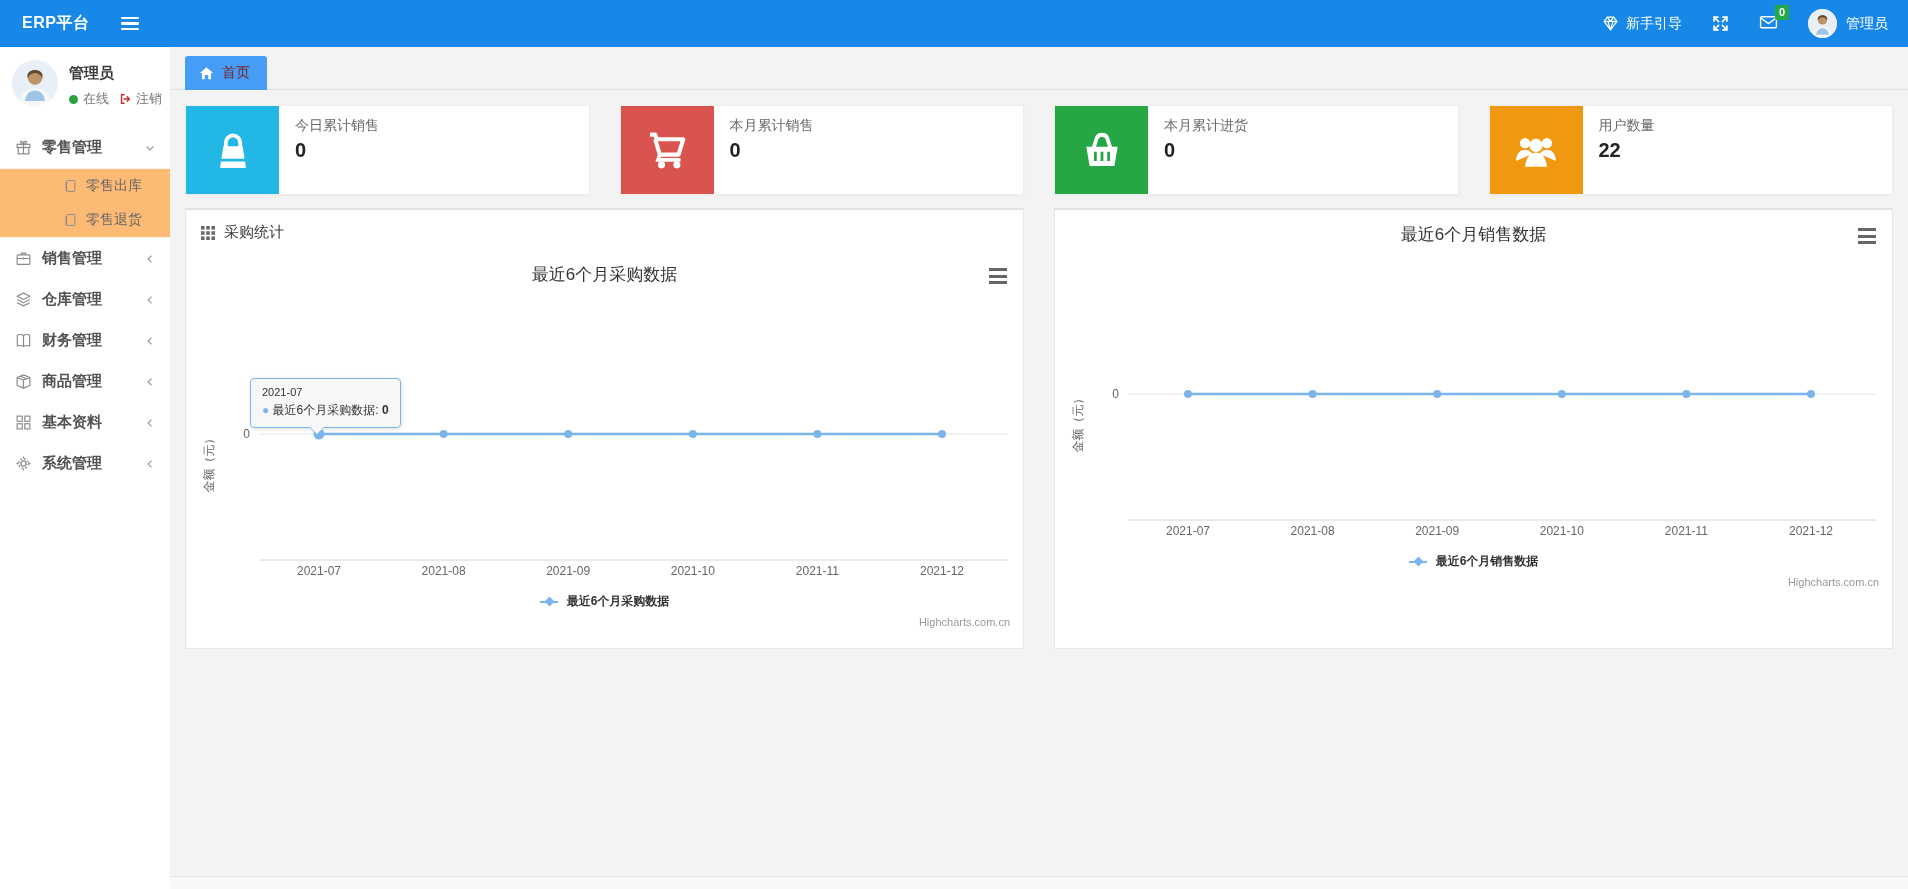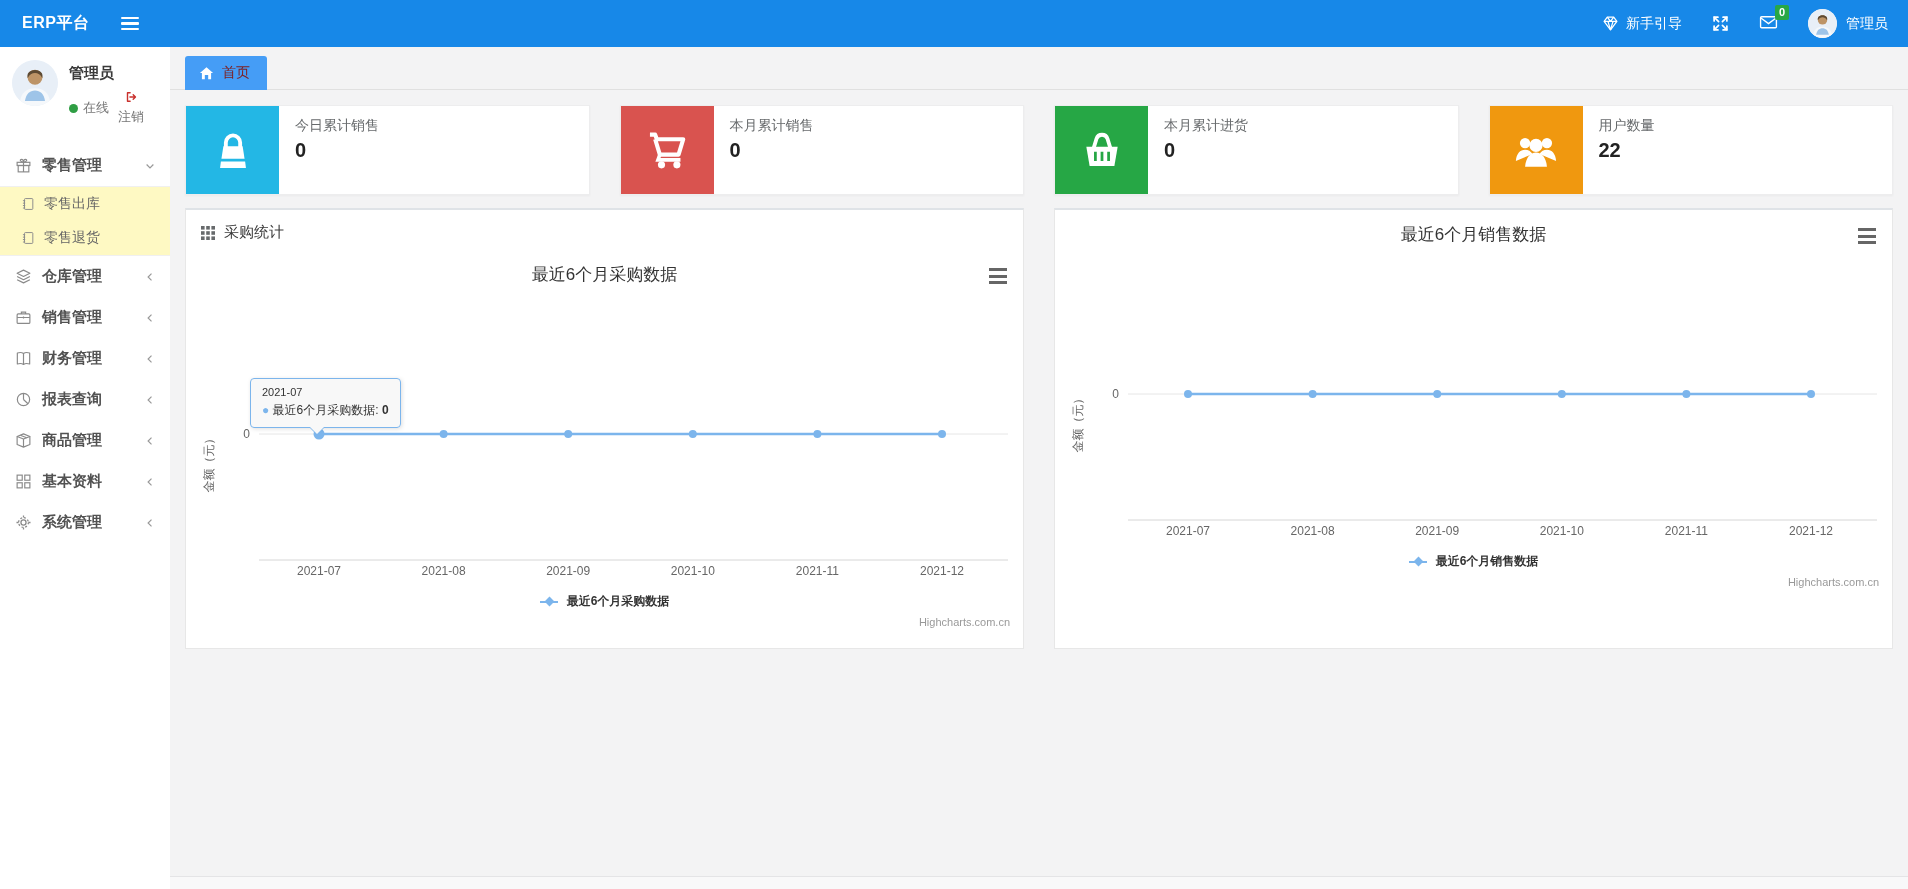--- a/index.html
+++ b/index.html
@@ -19,26 +19,26 @@
   .tb-user { display:flex; align-items:center; gap:9px; font-size:14px; cursor:pointer; }
   .avatar-sm { width:29px; height:29px; border-radius:50%; overflow:hidden; background:#eef4fa; }
 
   
   .sidebar { position:absolute; left:0; top:47px; width:170px; bottom:0; background:#fff; }
   .user-box { display:flex; gap:11px; padding:13px 8px 15px 12px; }
   .avatar-lg { width:46px; height:46px; border-radius:50%; overflow:hidden; background:#eef4fa; flex:none; }
   .user-name { font-size:15px; font-weight:bold; color:#3a3a3a; margin:4px 0 7px; }
   .user-status { display:flex; align-items:center; gap:5px; font-size:13px; color:#777; }
   .dot { width:9px; height:9px; border-radius:50%; background:#2f9e44; flex:none; }
-  .logout { display:flex; align-items:center; gap:4px; cursor:pointer; margin-left:4px;flex-direction:column; }
+  .logout { display:flex; align-items:center; gap:4px; cursor:pointer; margin-left:4px; }
   .nav { margin-top:4px; }
   .nav-item { display:flex; align-items:center; gap:10px; padding:11px 14px 11px 15px; font-size:15px; font-weight:bold; color:#525252; cursor:pointer; }
   .nav-item svg.ic { flex:none; }
   .chev { margin-left:auto; display:flex; }
-  .submenu { background:#fef9c3; border-top:1px solid #f0f0f0; border-bottom:1px solid #f0f0f0; }
+  .submenu { background:#fdba74; border-top:1px solid #f0f0f0; border-bottom:1px solid #f0f0f0;padding-left:42px; }
   .sub-item { display:flex; align-items:center; gap:9px; padding:8px 14px 8px 21px; font-size:14px; color:#666; cursor:pointer; }
 
   
   .main { margin-left:170px; height:842px; position:relative; }
   .tabrow { height:43px; border-bottom:1px solid #e0e0e0; padding:9px 15px 0; }
   .tab { display:inline-flex; align-items:center; gap:8px; background:#459df6; color:#7f1d1d; font-size:14px; padding:8px 17px 8px 14px; border-radius:3px 3px 0 0; cursor:pointer; }
 
   .cards { display:flex; gap:30px; padding:15px 15px 0; }
   .card { flex:1; background:#fff; height:90px; display:flex; border:1px solid #ededee; box-shadow:0 1px 2px rgba(0,0,0,.04); }
   .card-ic { width:93px; flex:none; display:flex; align-items:center; justify-content:center; }
@@ -177,70 +177,58 @@
         <svg width="14" height="14" viewBox="0 0 16 16" fill="none" stroke="#8a8a8a" stroke-width="1.1">
             <rect x="4" y="1.8" width="9.5" height="12.4" rx="1"></rect>
             <path d="M2.2 4.2h2.6M2.2 7h2.6M2.2 9.8h2.6M2.2 12.6h2.6"></path>
           </svg>
         <span>零售退货</span>
       </div>
     </div>
 
 
     <div class="nav-item">
+      <svg class="ic" width="17" height="17" viewBox="0 0 16 16" fill="none" stroke="#8a8a8a" stroke-width="1.1">
+          <rect x="2" y="4.6" width="12" height="9" rx="1"></rect>
+          <path d="M6 4.6V3h4v1.6M2 8h12M8 7v2"></path>
+        </svg>
+      <span>销售管理</span>
+      <span class="chev">
+          <svg width="12" height="12" viewBox="0 0 16 16" fill="none" stroke="#999" stroke-width="1.6">
+            <path d="M10 3.5L5.5 8l4.5 4.5"></path>
+          </svg>
+        </span>
+    </div>
+
+    <div class="nav-item">
       <svg class="ic" width="17" height="17" viewBox="0 0 16 16" fill="none" stroke="#8a8a8a" stroke-width="1.1" stroke-linejoin="round">
           <path d="M8 2l6 3-6 3-6-3z"></path>
           <path d="M2 8l6 3 6-3M2 11l6 3 6-3"></path>
         </svg>
       <span>仓库管理</span>
       <span class="chev">
           <svg width="12" height="12" viewBox="0 0 16 16" fill="none" stroke="#999" stroke-width="1.6">
             <path d="M10 3.5L5.5 8l4.5 4.5"></path>
           </svg>
         </span>
     </div>
 
     <div class="nav-item">
-      <svg class="ic" width="17" height="17" viewBox="0 0 16 16" fill="none" stroke="#8a8a8a" stroke-width="1.1">
-          <rect x="2" y="4.6" width="12" height="9" rx="1"></rect>
-          <path d="M6 4.6V3h4v1.6M2 8h12M8 7v2"></path>
-        </svg>
-      <span>销售管理</span>
-      <span class="chev">
-          <svg width="12" height="12" viewBox="0 0 16 16" fill="none" stroke="#999" stroke-width="1.6">
-            <path d="M10 3.5L5.5 8l4.5 4.5"></path>
-          </svg>
-        </span>
-    </div>
-
-    <div class="nav-item">
       <svg class="ic" width="17" height="17" viewBox="0 0 16 16" fill="none" stroke="#8a8a8a" stroke-width="1.1" stroke-linejoin="round">
           <path d="M8 3.2C6.6 2.2 4.2 2.2 2.2 2.8v10.4c2-.6 4.4-.6 5.8.4 1.4-1 3.8-1 5.8-.4V2.8C11.8 2.2 9.4 2.2 8 3.2z"></path>
           <path d="M8 3.2v10.4"></path>
         </svg>
       <span>财务管理</span>
       <span class="chev">
           <svg width="12" height="12" viewBox="0 0 16 16" fill="none" stroke="#999" stroke-width="1.6">
             <path d="M10 3.5L5.5 8l4.5 4.5"></path>
           </svg>
         </span>
     </div>
 
-    <div class="nav-item">
-      <svg class="ic" width="17" height="17" viewBox="0 0 16 16" fill="none" stroke="#8a8a8a" stroke-width="1.1">
-          <circle cx="8" cy="8" r="5.8"></circle>
-          <path d="M8 8V2.2M8 8l4.2 4"></path>
-        </svg>
-      <span>报表查询</span>
-      <span class="chev">
-          <svg width="12" height="12" viewBox="0 0 16 16" fill="none" stroke="#999" stroke-width="1.6">
-            <path d="M10 3.5L5.5 8l4.5 4.5"></path>
-          </svg>
-        </span>
-    </div>
 
     <div class="nav-item">
       <svg class="ic" width="17" height="17" viewBox="0 0 16 16" fill="none" stroke="#8a8a8a" stroke-width="1.1" stroke-linejoin="round">
           <path d="M8 1.8l6 2.4L8 6.6 2 4.2z"></path>
           <path d="M2 4.2v7.6l6 2.4V6.6M14 4.2v7.6l-6 2.4M5 3l6 2.4"></path>
         </svg>
       <span>商品管理</span>
       <span class="chev">
           <svg width="12" height="12" viewBox="0 0 16 16" fill="none" stroke="#999" stroke-width="1.6">
             <path d="M10 3.5L5.5 8l4.5 4.5"></path>

